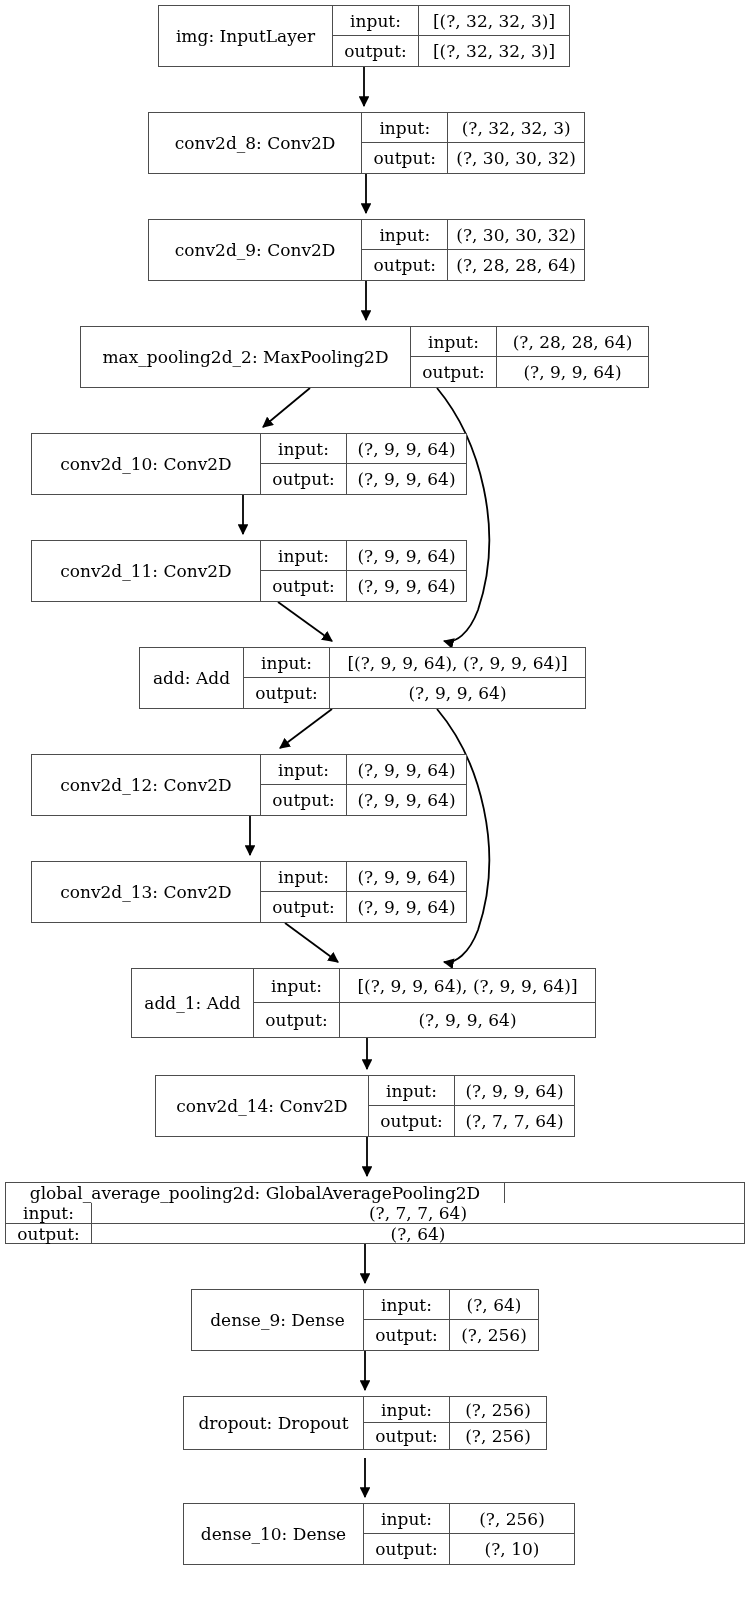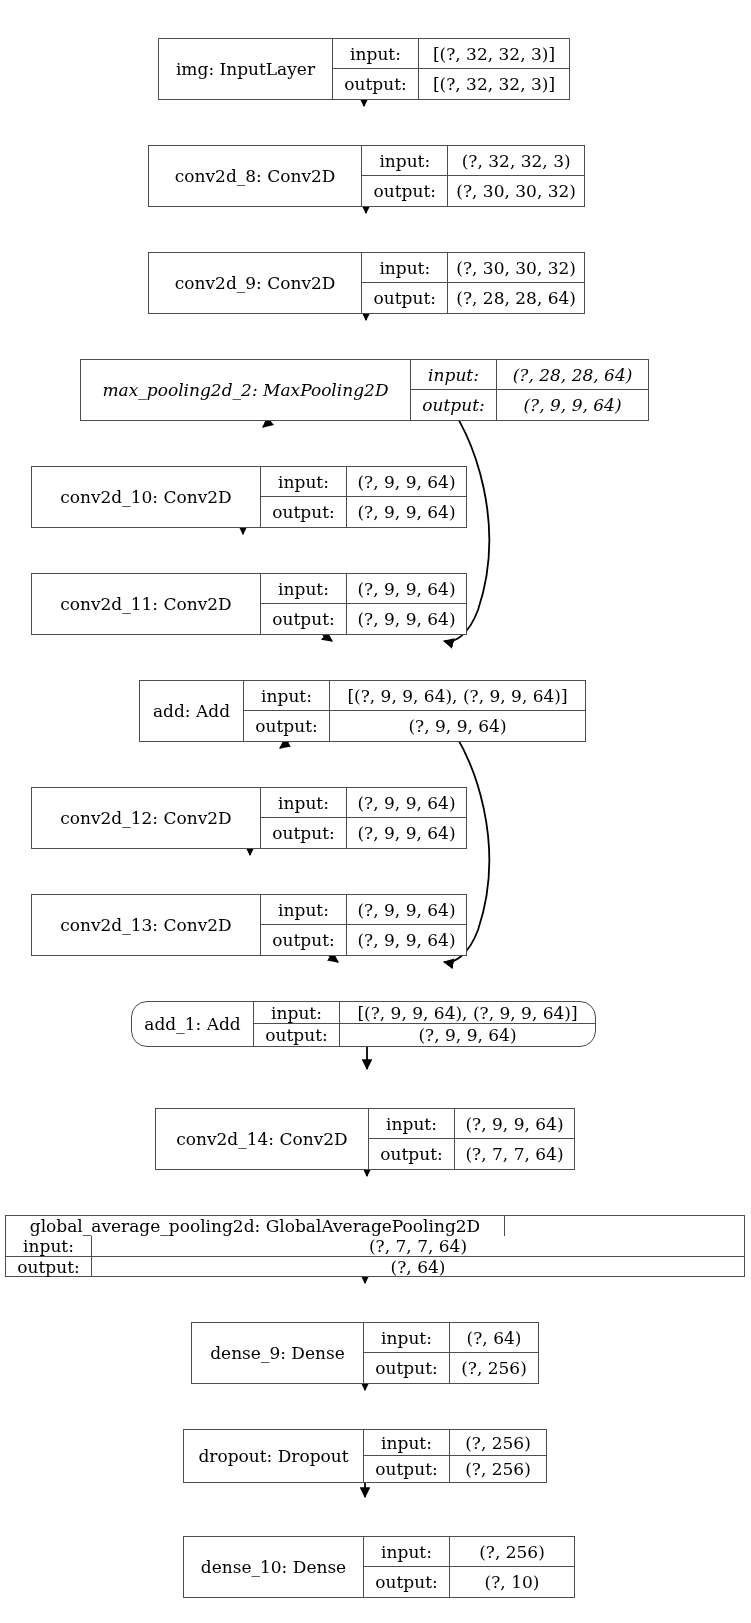--- a/index.html
+++ b/index.html
@@ -26,21 +26,20 @@
     pointer-events: none;
   }
   .node {
     position: absolute;
     box-sizing: border-box;
     border: 1.4px solid #4d4d4d;
     background: #ffffff;
     display: flex;
     flex-direction: row;
     align-items: stretch;
-    margin-top: 33px;
   }
   .node-name {
     box-sizing: border-box;
     display: flex;
     align-items: center;
     justify-content: center;
     text-align: center;
     padding: 0 8px;
     white-space: nowrap;
     font-size: 17px;
@@ -168,21 +167,21 @@
         <div class="io-label" style="width:86px;">input:</div>
         <div class="io-shape">(?, 30, 30, 32)</div>
       </div>
       <div class="io-row">
         <div class="io-label" style="width:86px;">output:</div>
         <div class="io-shape">(?, 28, 28, 64)</div>
       </div>
     </div>
   </div>
 
-  <div class="node" style="left:80px; top:326px; width:569px; height:62px;font-style:italic;">
+  <div class="node" style="left:80px; top:326px; width:569px; height:62px;">
     <div class="node-name" style="width:330px;">max_pooling2d_2: MaxPooling2D</div>
     <div class="node-io">
       <div class="io-row top">
         <div class="io-label" style="width:86px;">input:</div>
         <div class="io-shape">(?, 28, 28, 64)</div>
       </div>
       <div class="io-row">
         <div class="io-label" style="width:86px;">output:</div>
         <div class="io-shape">(?, 9, 9, 64)</div>
       </div>
@@ -252,21 +251,21 @@
         <div class="io-label" style="width:86px;">input:</div>
         <div class="io-shape">(?, 9, 9, 64)</div>
       </div>
       <div class="io-row">
         <div class="io-label" style="width:86px;">output:</div>
         <div class="io-shape">(?, 9, 9, 64)</div>
       </div>
     </div>
   </div>
 
-  <div class="node" style="left:131px; top:968px; width:465px; height:46px;border-radius:16px;">
+  <div class="node" style="left:131px; top:968px; width:465px; height:70px;">
     <div class="node-name" style="width:122px;">add_1: Add</div>
     <div class="node-io">
       <div class="io-row top">
         <div class="io-label" style="width:86px;">input:</div>
         <div class="io-shape">[(?, 9, 9, 64), (?, 9, 9, 64)]</div>
       </div>
       <div class="io-row">
         <div class="io-label" style="width:86px;">output:</div>
         <div class="io-shape">(?, 9, 9, 64)</div>
       </div>

